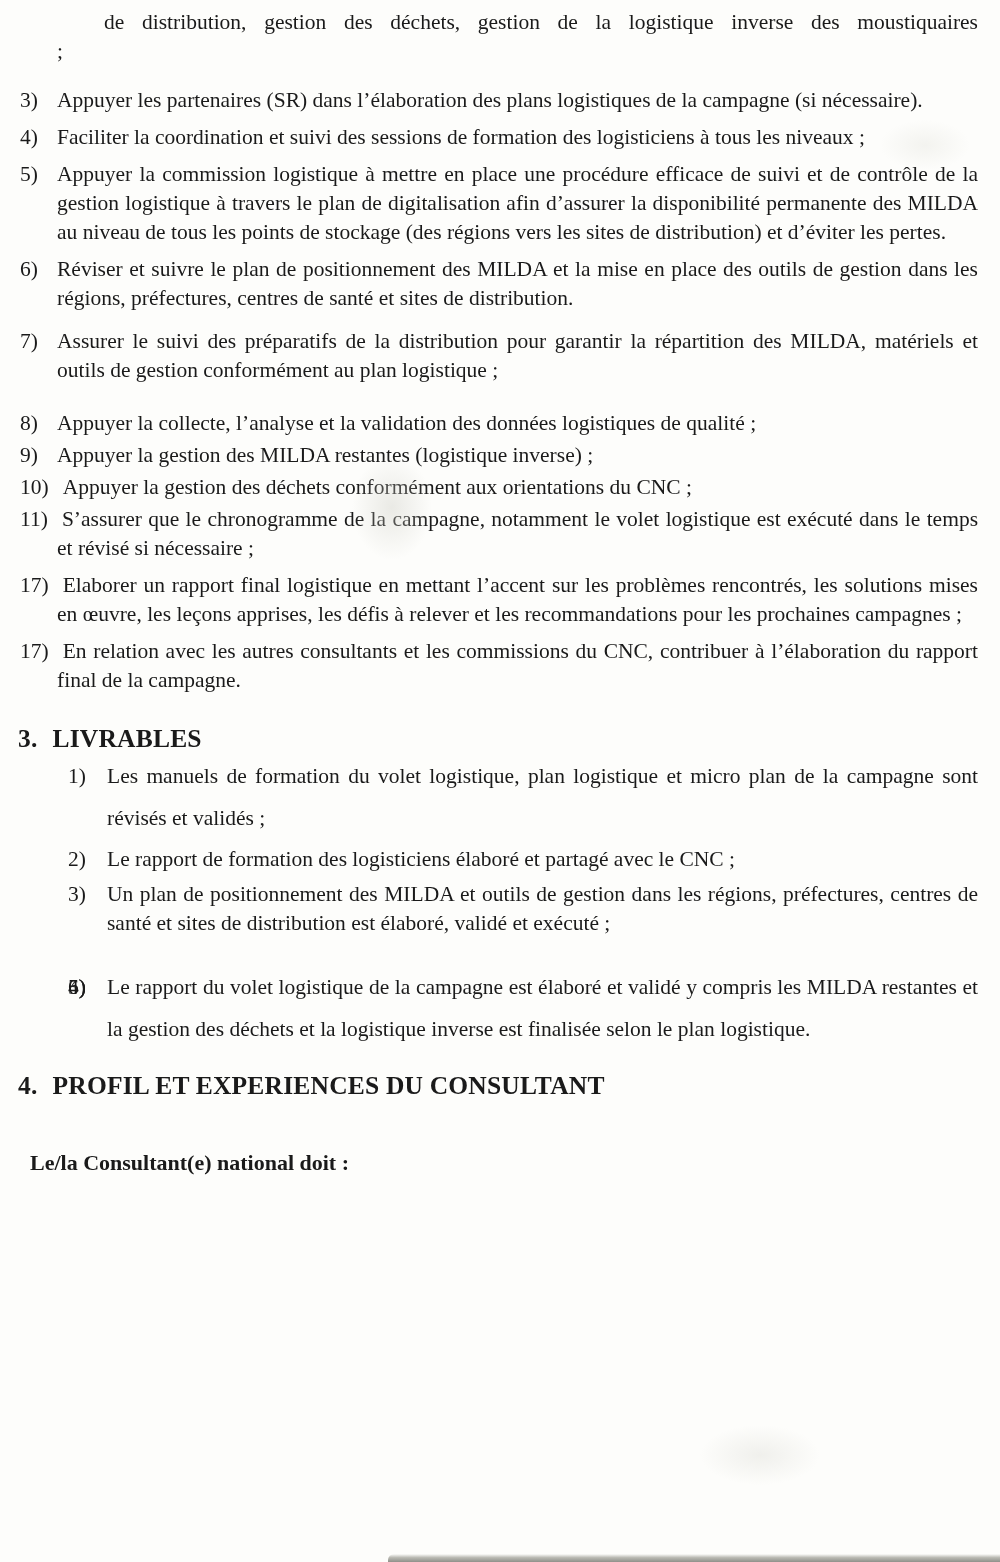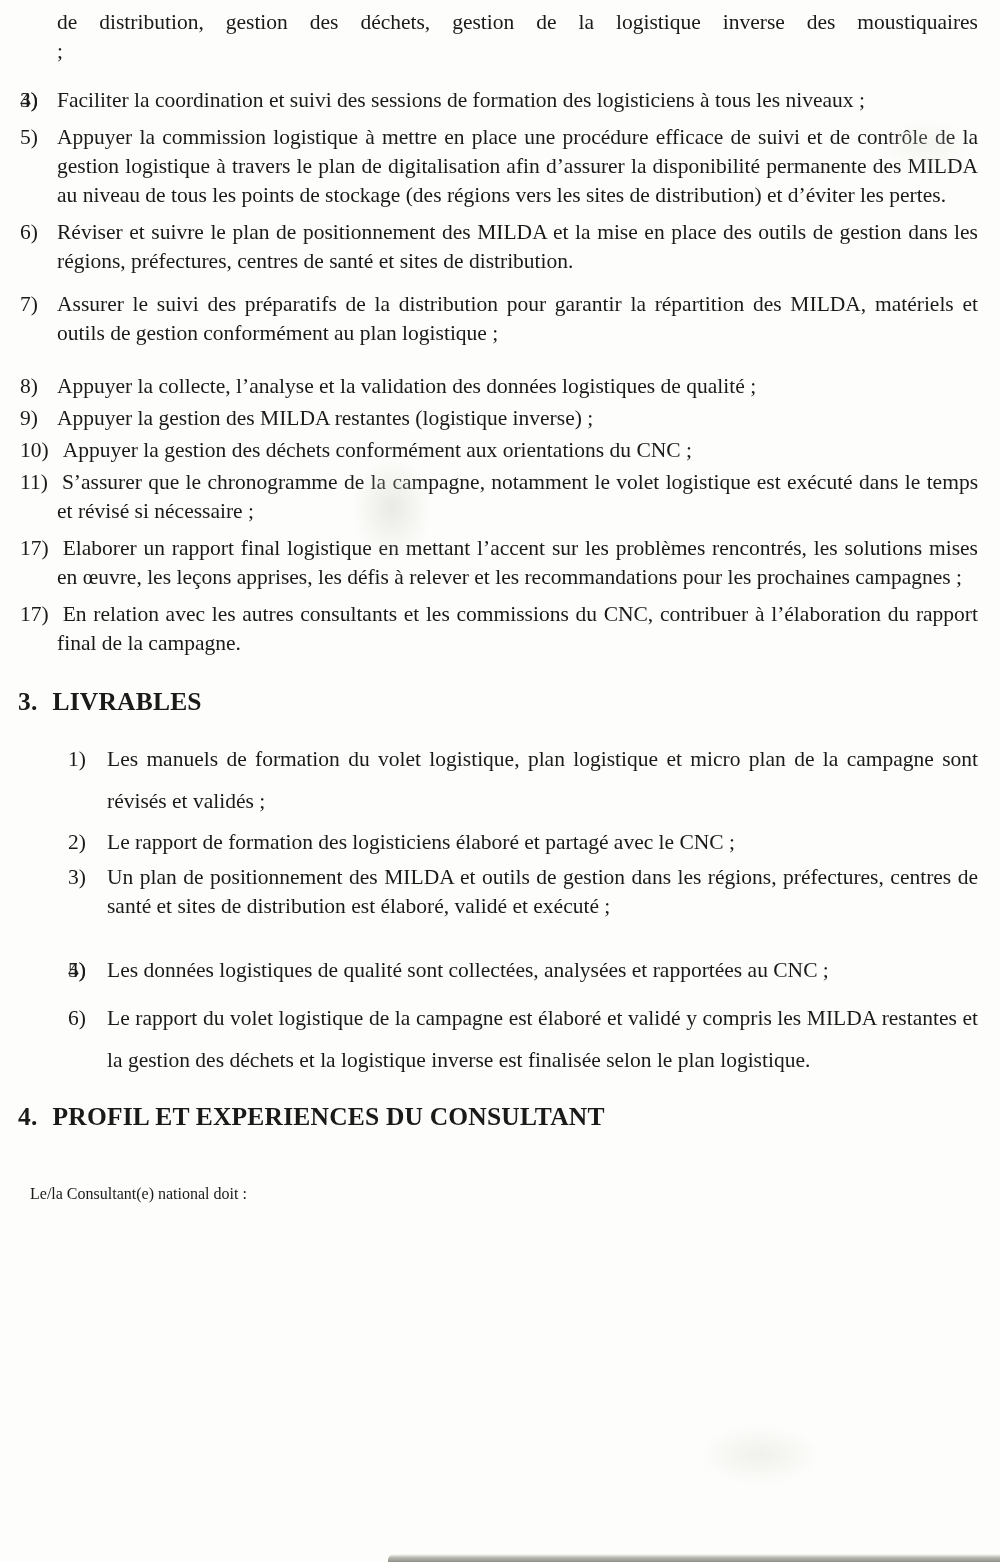--- a/index.html
+++ b/index.html
@@ -11,41 +11,41 @@
     color:#1a1a1a;
     font-family:"Liberation Serif","DejaVu Serif",serif;
     font-size:21.5px;
     line-height:29px;
     box-sizing:border-box;
     padding:8px 22px 0 20px;
     overflow:hidden;
   }
   
   .intro{margin-left:37px;margin-bottom:20px;}
-  .intro .full-line{text-align:justify;text-align-last:justify;}
+  .intro .full-line{text-align:justify;text-align-last:justify;margin-left:47px;}
   
   .item{position:relative;padding-left:37px;text-align:justify;margin-bottom:8px;}
   .item .num{position:absolute;left:0;top:0;}
   .item.widenum{padding-left:37px;}
   .item.widenum .num{position:static;display:inline;margin-left:-37px;margin-right:14px;}
   .gap-md{margin-top:14px;}
   .gap-lg{margin-top:24px;}
   .tight{margin-bottom:3px;}
   
   .sec{font-weight:bold;font-size:25.5px;line-height:32px;margin:0;letter-spacing:.2px;}
   .sec .sec-num{display:inline-block;margin-right:15px;}
-  .sec-livrables{margin-top:28px;margin-bottom:20px;margin-left:-2px;}
+  .sec-livrables{margin-top:28px;margin-left:-2px;}
   .sec-profil{margin-top:20px;margin-left:-2px;}
   
   .sub{position:relative;padding-left:87px;text-align:justify;margin-bottom:6px;}
   .sub .num{position:absolute;left:48px;top:0;}
   .ds{line-height:42px;}
   .sub-gap{margin-top:28px;}
   
-  .footer-line{margin-top:46px;margin-left:10px;font-weight:normal;font-size:16px;}
+  .footer-line{margin-top:46px;margin-left:10px;font-weight:bold;font-size:22px;}
   
   .edge-shadow{
     position:absolute;left:388px;right:0;bottom:0;height:8px;
     background:linear-gradient(to top,#90908a 0%,#b9b9b2 55%,rgba(230,230,225,0) 100%);
     border-top-left-radius:6px;
   }
   .smudge{position:absolute;pointer-events:none;}
   .smudge-a{left:352px;top:455px;width:80px;height:105px;
     background:radial-gradient(closest-side,rgba(210,210,202,.45),rgba(210,210,202,0));}
   .smudge-b{left:700px;top:1425px;width:120px;height:60px;
@@ -58,21 +58,21 @@
 
 <div class="page">
 
   <div class="intro">
     <div class="full-line">de distribution, gestion des déchets, gestion de la logistique inverse des moustiquaires</div>
     <div>;</div>
   </div>
 
   <div>
     <div class="item">
-      <span class="num">3)</span>
+      <span class="num">3)</span><span>Appuyer les partenaires (SR) dans l’élaboration des plans logistiques de la campagne (si nécessaire).</span>
     </div>
     <div class="item">
       <span class="num">4)</span><span>Faciliter la coordination et suivi des sessions de formation des logisticiens à tous les niveaux ;</span>
     </div>
     <div class="item">
       <span class="num">5)</span><span>Appuyer la commission logistique à mettre en place une procédure efficace de suivi et de contrôle de la gestion logistique à travers le plan de digitalisation afin d’assurer la disponibilité permanente des MILDA au niveau de tous les points de stockage (des régions vers les sites de distribution) et d’éviter les pertes.</span>
     </div>
     <div class="item">
       <span class="num">6)</span><span>Réviser et suivre le plan de positionnement des MILDA et la mise en place des outils de gestion dans les régions, préfectures, centres de santé et sites de distribution.</span>
     </div>
@@ -110,21 +110,21 @@
     <div class="sub">
       <span class="num">2)</span><span>Le rapport de formation des logisticiens élaboré et partagé avec le CNC ;</span>
     </div>
     <div class="sub">
       <span class="num">3)</span><span>Un plan de positionnement des MILDA et outils de gestion dans les régions, préfectures, centres de santé et sites de distribution est élaboré, validé et exécuté ;</span>
     </div>
     <div class="sub ds sub-gap">
       <span class="num">4)</span>
     </div>
     <div class="sub ds">
-      <span class="num">5)</span><span>Les données logistiques de qualité sont collectées, analysées et rapportées au CNC ;</span>
+      <span class="num">5)</span>
     </div>
     <div class="sub ds">
       <span class="num">6)</span><span>Le rapport du volet logistique de la campagne est élaboré et validé y compris les MILDA restantes et la gestion des déchets et la logistique inverse est finalisée selon le plan logistique.</span>
     </div>
   </div>
 
   <h2 class="sec sec-profil">
     <span class="sec-num">4.</span><span>PROFIL ET EXPERIENCES DU CONSULTANT</span>
   </h2>
 

